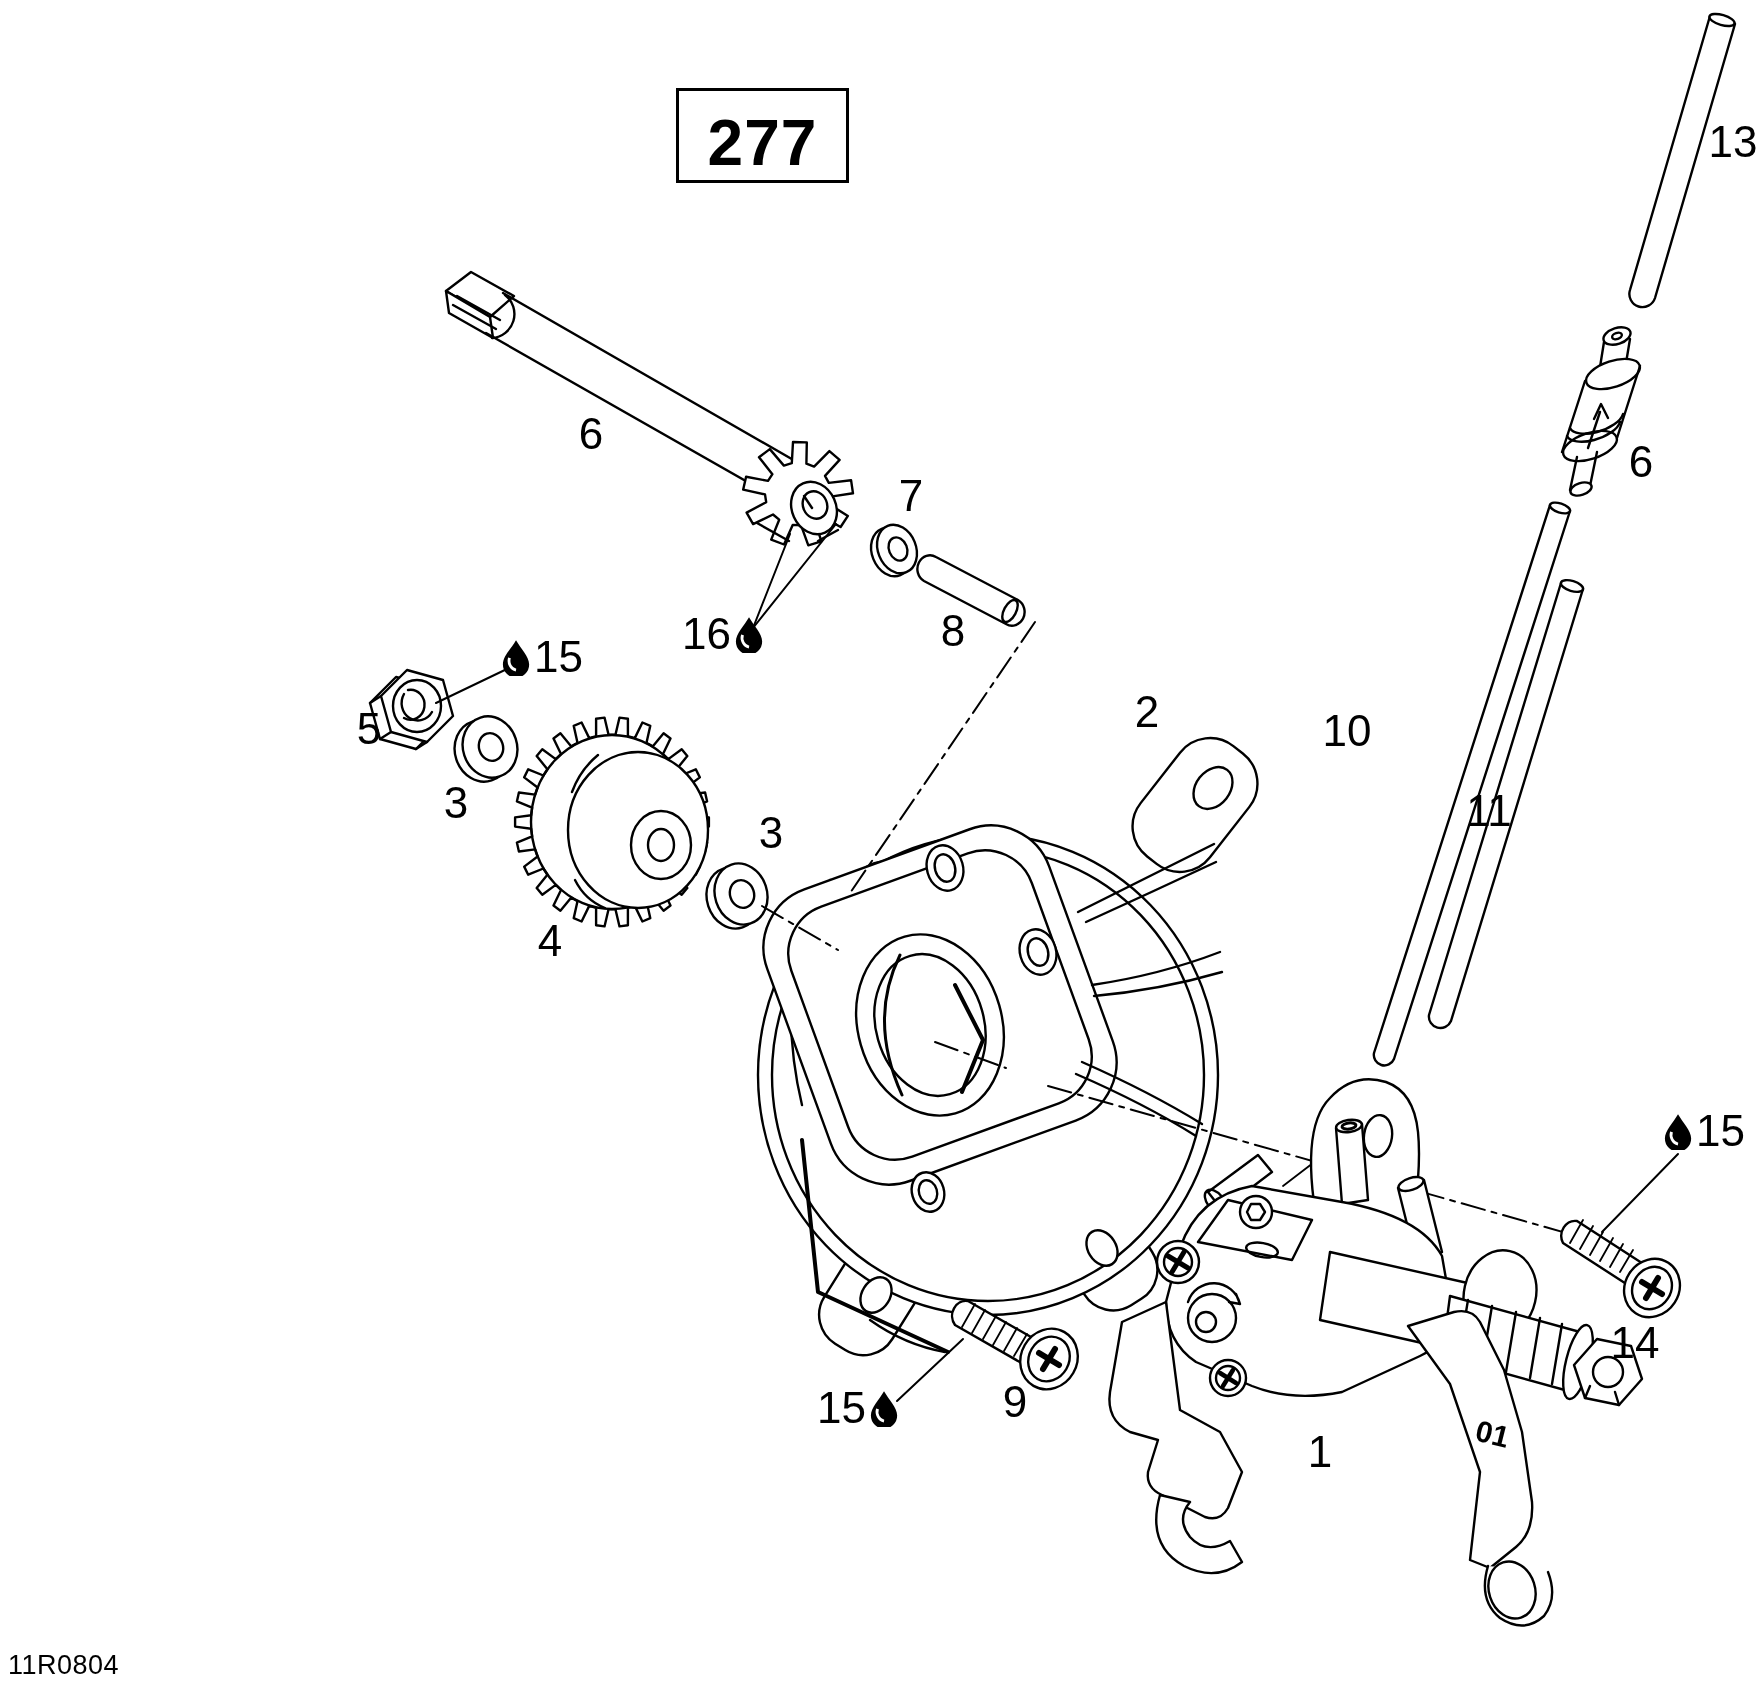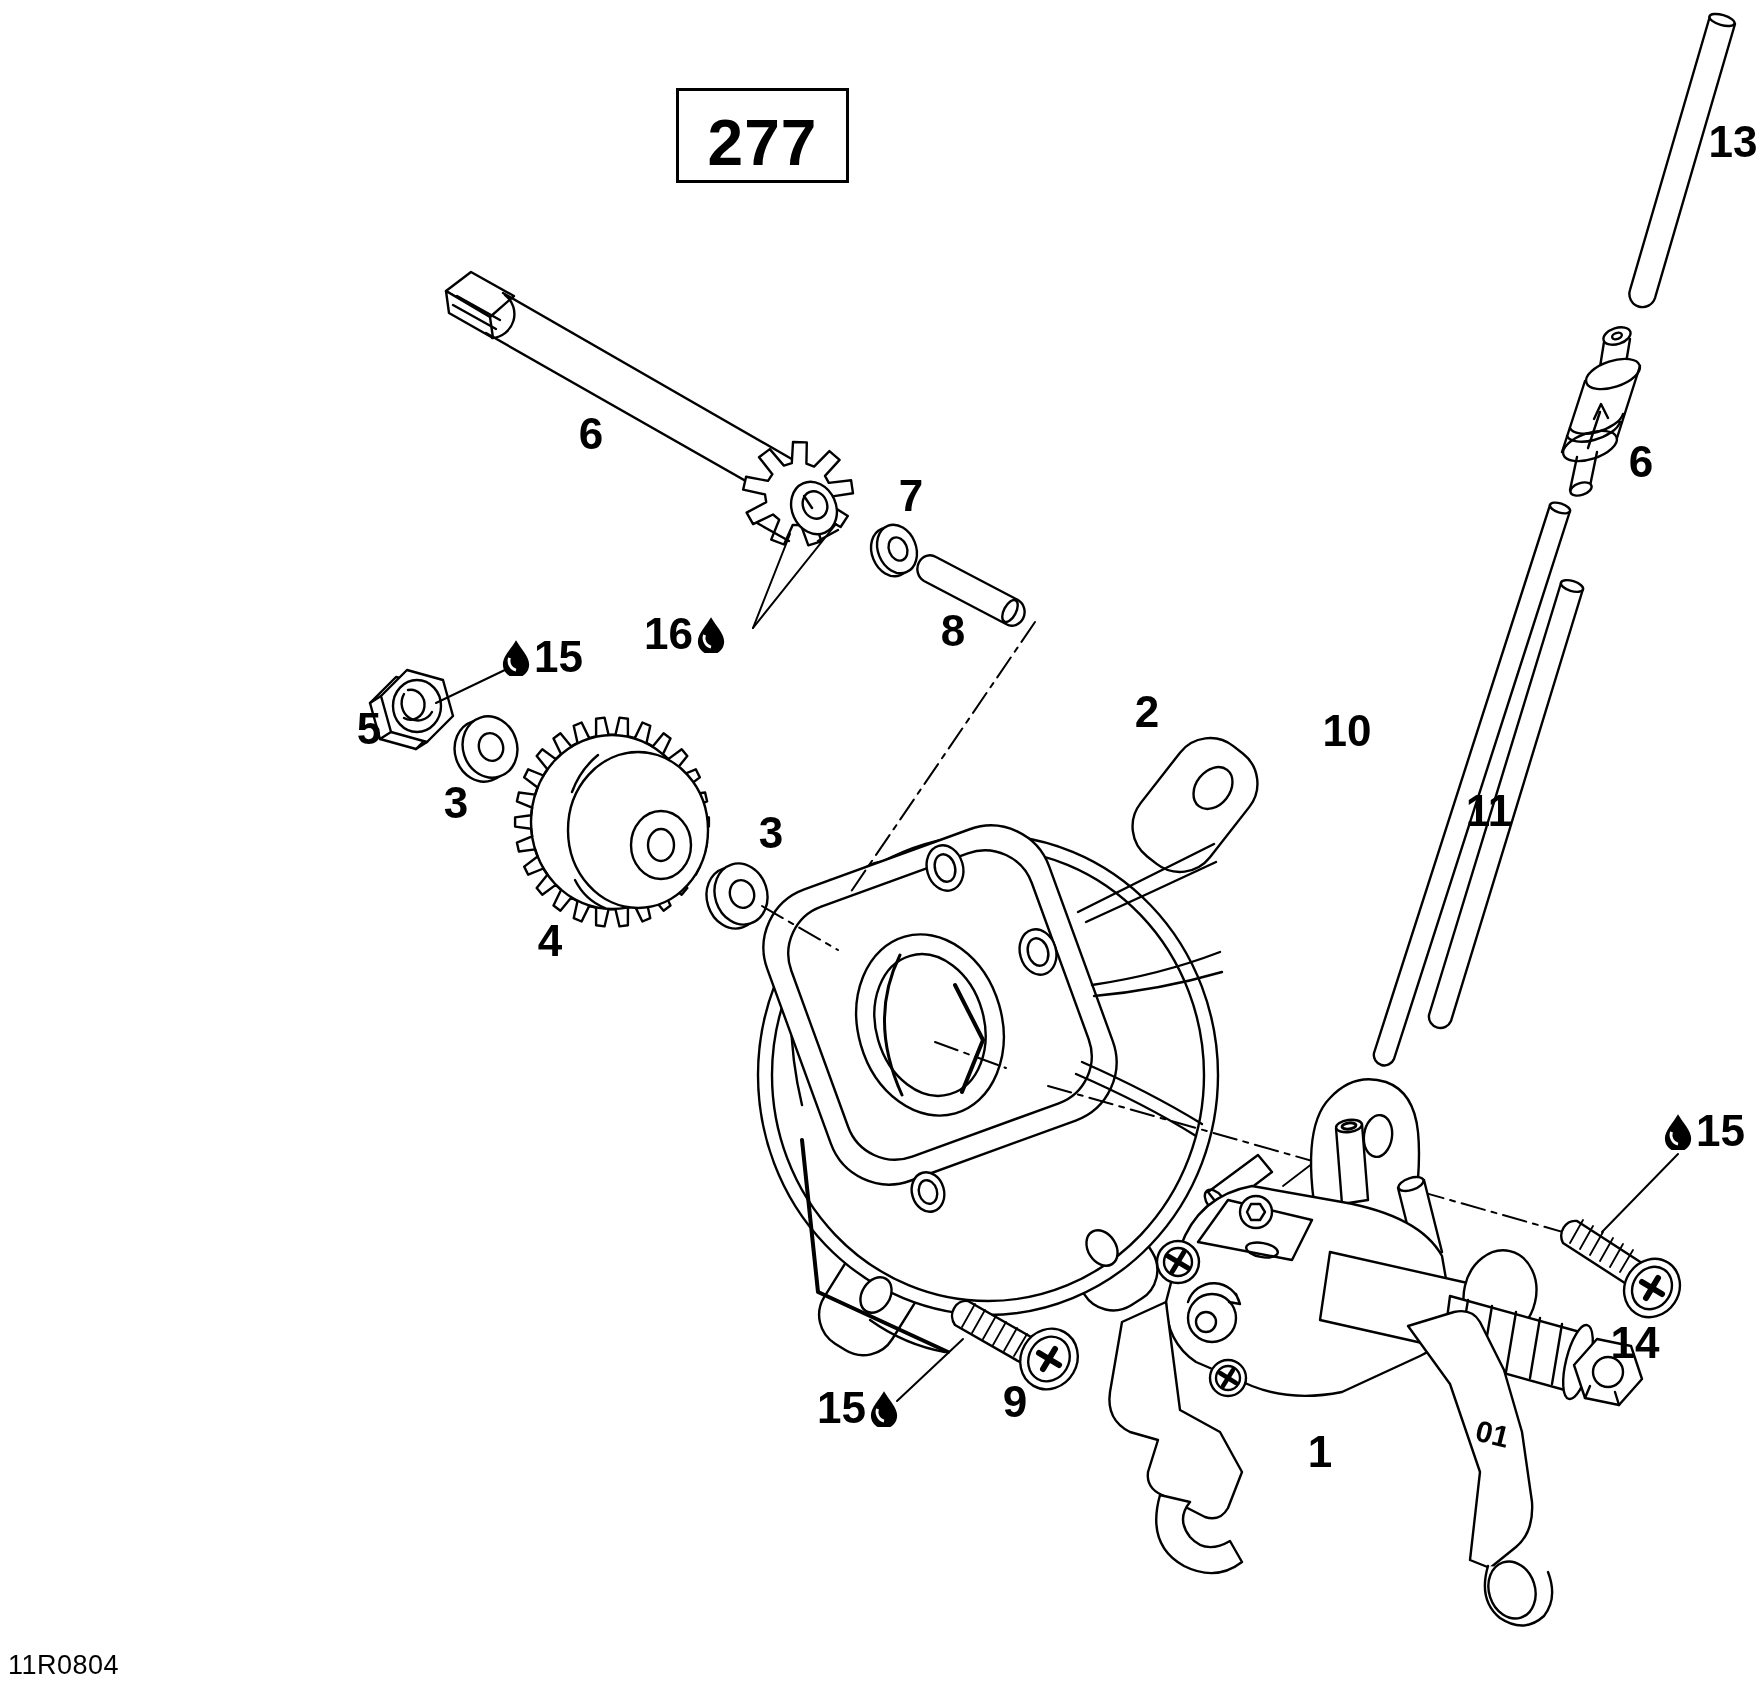--- a/index.html
+++ b/index.html
@@ -5,21 +5,21 @@
   html,body{margin:0;padding:0;background:#ffffff;}
   #page{position:relative;width:1763px;height:1691px;background:#ffffff;overflow:hidden;
         font-family:"Liberation Sans", sans-serif;color:#000;}
   #art{position:absolute;left:0;top:0;}
   #figbox{position:absolute;left:676px;top:88px;width:167px;height:89px;border:3.5px solid #000;
           display:flex;align-items:flex-end;justify-content:center;
           font-size:64px;font-weight:bold;letter-spacing:1px;}
   #doccode{position:absolute;left:8px;top:1650px;font-size:27px;letter-spacing:0.5px;}
   #callouts{position:absolute;left:0;top:0;width:100%;height:100%;pointer-events:none;}
   .callout{position:absolute;transform:translate(-50%,-50%);display:flex;align-items:center;gap:3px;
-           font-size:44px;font-weight:bold;line-height:1;white-space:nowrap;}
+           font-size:44px;font-weight:normal;line-height:1;white-space:nowrap;}
   .callout svg.drop{width:30px;height:38px;display:block;}
 </style>
 </head>
 <body>
 
 <div id="page">
 
 <svg id="art" width="1763" height="1691" viewBox="0 0 1763 1691">
  <g stroke="#000" stroke-width="2.4" fill="none" stroke-linecap="round" stroke-linejoin="round">
 
@@ -314,21 +314,21 @@
           <path d="M-7,1 A9,10 0 0,0 0,14" fill="none" stroke="#fff" stroke-width="3"></path>
         </svg>
       </div>
       <div class="callout" style="left: 1704px; top: 1131px;">
         <svg viewBox="-16 -20 32 40" class="drop">
           <path d="M0,-18 C5,-9 14,-1 14,8 A14,14 0 1,1 -14,8 C-14,-1 -5,-9 0,-18 Z" fill="#000"></path>
           <path d="M-7,1 A9,10 0 0,0 0,14" fill="none" stroke="#fff" stroke-width="3"></path>
         </svg>
         <span>15</span>
       </div>
-      <div class="callout" style="left: 685px; top: 634px;">
+      <div class="callout" style="left: 723px; top: 634px;">
         <span>16</span>
         <svg viewBox="-16 -20 32 40" class="drop">
           <path d="M0,-18 C5,-9 14,-1 14,8 A14,14 0 1,1 -14,8 C-14,-1 -5,-9 0,-18 Z" fill="#000"></path>
           <path d="M-7,1 A9,10 0 0,0 0,14" fill="none" stroke="#fff" stroke-width="3"></path>
         </svg>
       </div>
     </div>
 
 </div>
 

